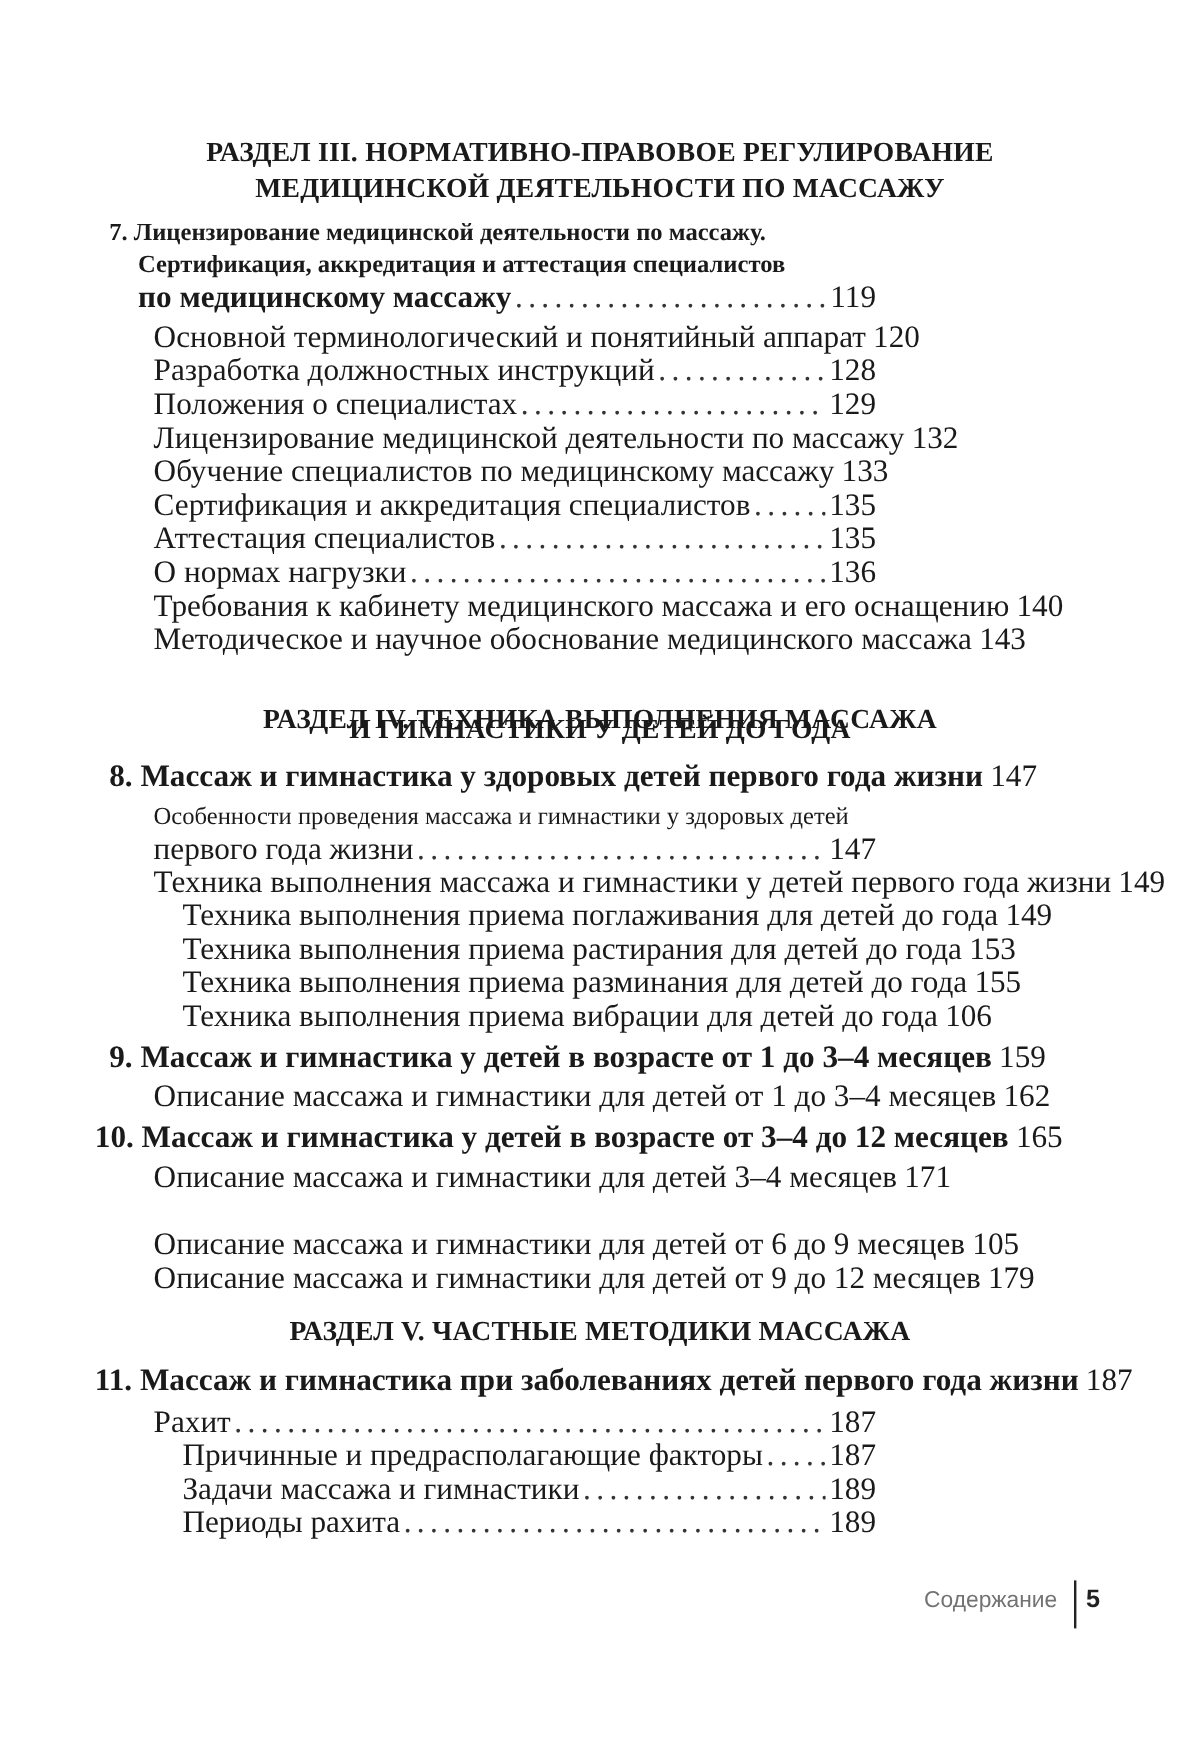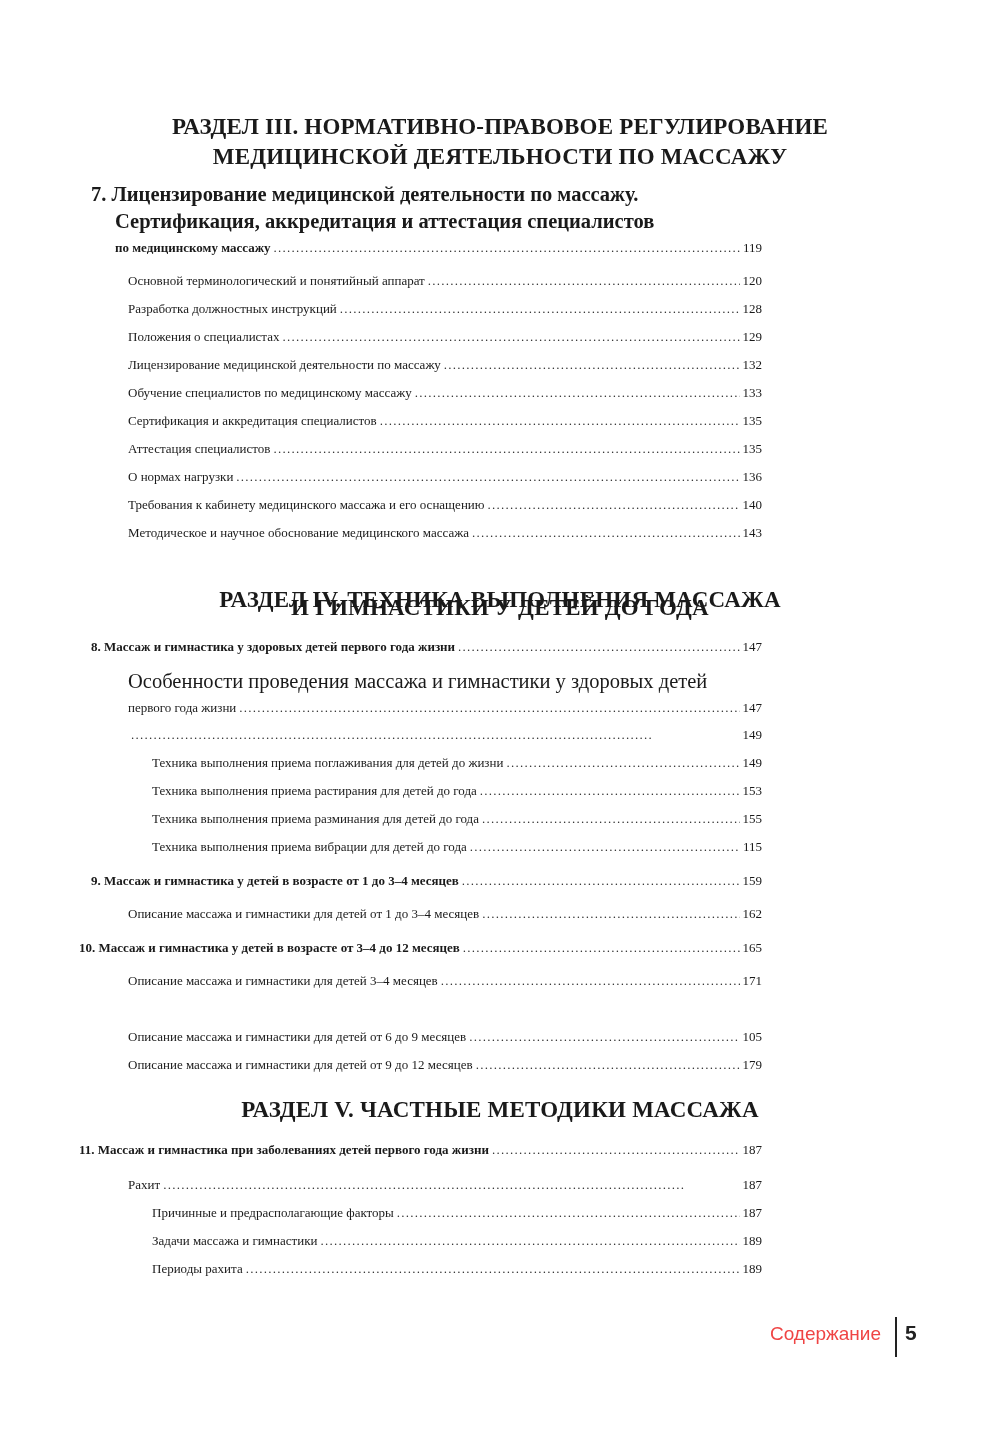--- a/index.html
+++ b/index.html
@@ -1,31 +1,31 @@
 <!DOCTYPE html>
 <html><head>
 <meta charset="utf-8">
 <style>
   html, body { margin: 0; padding: 0; background: #ffffff; }
   body { width: 1000px; height: 1455px; position: relative; overflow: hidden;
          font-family: "Liberation Serif", "DejaVu Serif", serif; color: #1a1a1a; }
   .page { position: absolute; left: 0; top: 0; width: 850px; height: 1455px; }
   .section-title { position: absolute; left: 100px; width: 800px; text-align: center;
          font-weight: bold; font-size: 23px; line-height: 30px; letter-spacing: 0.2px; }
-  .row { position: absolute; display: flex; align-items: baseline; font-size: 13px;
-         line-height: 28px; white-space: nowrap; right: 88px; }
+  .row { position: absolute; display: flex; align-items: baseline; font-size: 26px;
+         line-height: 28px; white-space: nowrap; right: 120px; }
   .row.bold .label { font-weight: bold; }
   .row .label { flex: 0 0 auto; }
   .row .dots { flex: 1 1 auto; overflow: hidden; margin: 0 3px; color: #333; }
   .row .dots::before { content: ". . . . . . . . . . . . . . . . . . . . . . . . . . . . . . . . . . . . . . . . . . . . . . . . . . . . . . . . . . . . . . . . . . . . . . . . . . . . . . . . . . . . . . . . . . . . . . . . . . . . . . . . . . . . . . . . . . . ."; letter-spacing: -1px; }
   .row .pg { flex: 0 0 auto; }
   .line { position: absolute; font-size: 20.5px; line-height: 28px; white-space: nowrap; text-align: right; }
   .line.bold { font-weight: bold; }
   .footer-label { position: absolute; left: 770px; top: 1323px; font-family: "Liberation Sans", "DejaVu Sans", sans-serif;
-         font-size: 19px; color: #ef4444; }
+         font-size: 19px; color: #737373; }
   .footer-bar { position: absolute; left: 895px; top: 1317px; width: 2px; height: 40px; background: #222; }
   .footer-num { position: absolute; left: 905px; top: 1321px; font-family: "Liberation Sans", "DejaVu Sans", sans-serif;
          font-size: 21px; font-weight: bold; color: #222; }
 </style>
 </head>
 <body>
 
 <div class="page">
 
   <div class="section-title" style="top:112px">РАЗДЕЛ III. НОРМАТИВНО-ПРАВОВОЕ РЕГУЛИРОВАНИЕ</div>
@@ -98,42 +98,43 @@
       <span class="dots"></span>
       <span class="pg">147</span>
   </div>
   <div class="line" style="left:128px; top:667px">Особенности проведения массажа и гимнастики у здоровых детей</div>
   <div class="row" style="left:128px; top:694px">
     <span class="label">первого года жизни</span>
       <span class="dots"></span>
       <span class="pg">147</span>
   </div>
   <div class="row" style="left:128px; top:721px">
+    <span class="label">Техника выполнения массажа и гимнастики у детей первого года жизни</span>
       <span class="dots"></span>
       <span class="pg">149</span>
   </div>
   <div class="row" style="left:152px; top:749px">
-    <span class="label">Техника выполнения приема поглаживания для детей до жизни</span>
+    <span class="label">Техника выполнения приема поглаживания для детей до года</span>
       <span class="dots"></span>
       <span class="pg">149</span>
   </div>
   <div class="row" style="left:152px; top:777px">
     <span class="label">Техника выполнения приема растирания для детей до года</span>
       <span class="dots"></span>
       <span class="pg">153</span>
   </div>
   <div class="row" style="left:152px; top:805px">
     <span class="label">Техника выполнения приема разминания для детей до года</span>
       <span class="dots"></span>
       <span class="pg">155</span>
   </div>
   <div class="row" style="left:152px; top:833px">
     <span class="label">Техника выполнения приема вибрации для детей до года</span>
       <span class="dots"></span>
-      <span class="pg">115</span>
+      <span class="pg">106</span>
   </div>
 
   <div class="row bold" style="left:91px; top:867px">
     <span class="label">9. Массаж и гимнастика у детей в возрасте от 1 до 3–4 месяцев</span>
       <span class="dots"></span>
       <span class="pg">159</span>
   </div>
   <div class="row" style="left:128px; top:900px">
     <span class="label">Описание массажа и гимнастики для детей от 1 до 3–4 месяцев</span>
       <span class="dots"></span>

